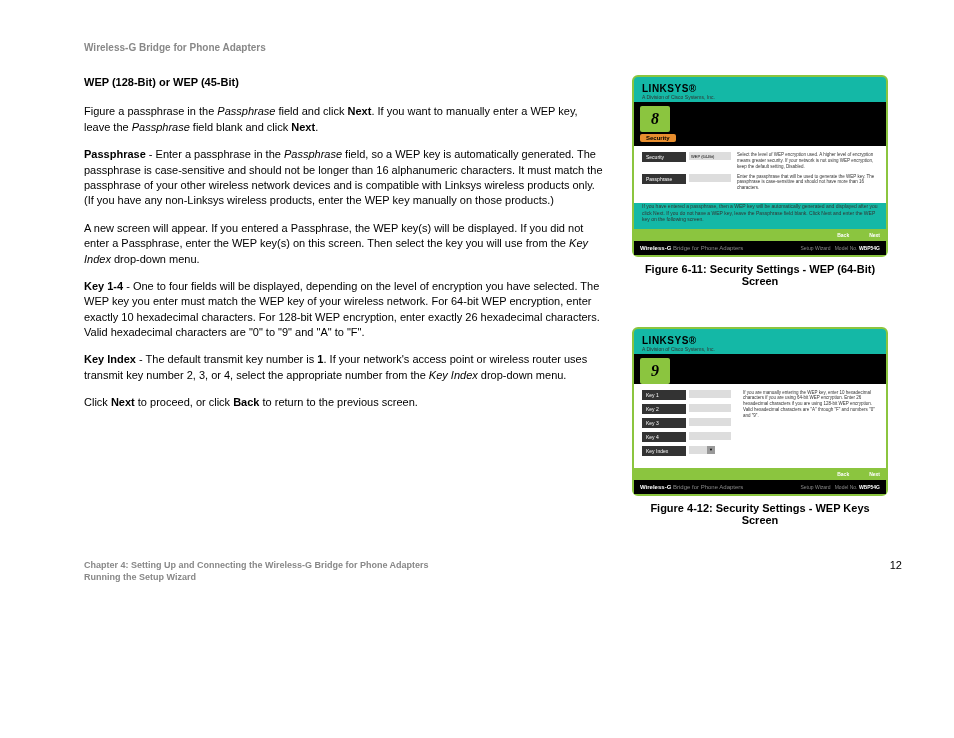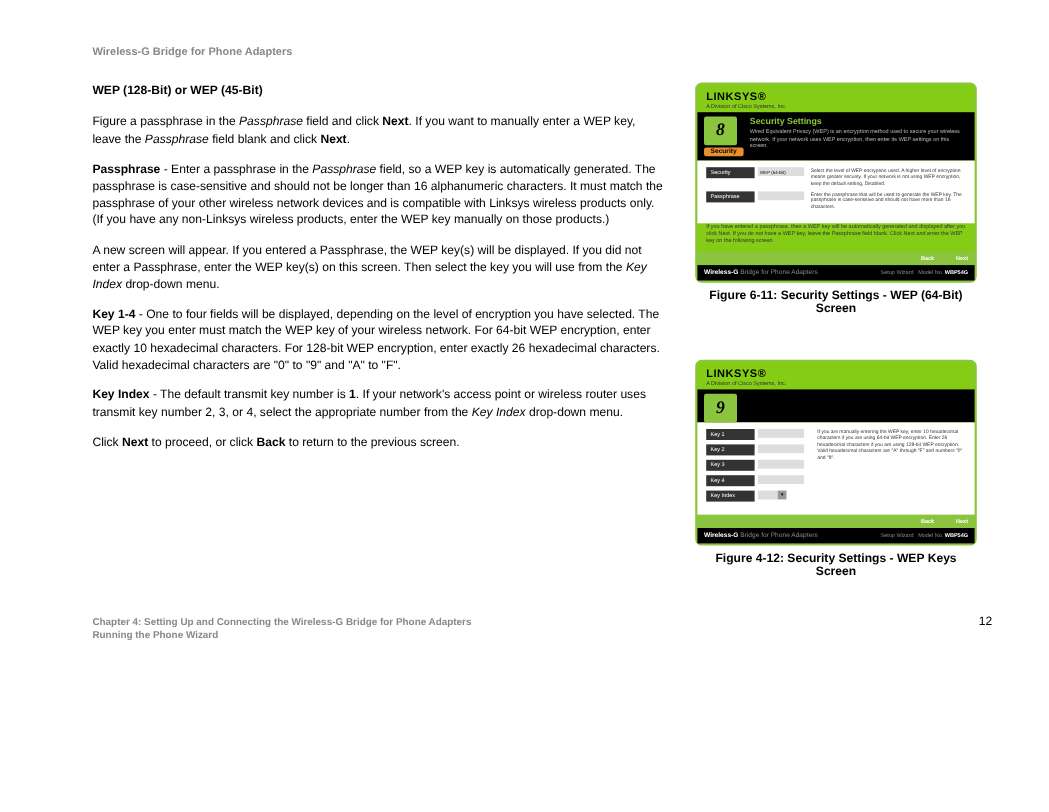--- a/index.html
+++ b/index.html
@@ -7,21 +7,21 @@
 .header-title { font-size:10px; font-weight:bold; color:#888; margin-bottom:22px; }
 .content { display:flex; }
 .left-col { flex:0 0 520px; font-size:11px; line-height:1.4; }
 .left-col h3 { font-size:11px; font-weight:bold; margin:0 0 14px 0; }
 .left-col p { margin:0 0 12px 0; }
 .bold { font-weight:bold; }
 .italic { font-style:italic; }
 .right-col { flex:1; padding-left:28px; }
 .fig { margin-bottom:40px; }
 .fig-caption { font-size:11px; font-weight:bold; text-align:center; margin-top:6px; }
-.screenshot { border:2px solid #8bc53f; border-radius:6px; background:#84cc16; width:252px; }
+.screenshot { border:2px solid #8bc53f; border-radius:6px; background:#14b8a6; width:252px; }
 .ss-head { padding:6px 8px 2px 8px; }
 .logo { font-size:10px; font-weight:bold; letter-spacing:0.5px; }
 .logo-sub { font-size:5px; color:#333; }
 .ss-banner { background:#000; padding:0; display:flex; align-items:flex-start; }
 .step-badge { background:#8bc53f; width:30px; height:26px; display:flex; align-items:center; justify-content:center; font-size:16px; font-weight:bold; font-style:italic; font-family:Georgia,serif; margin:4px 0 0 6px; border-radius:2px; }
 .banner-text { flex:1; padding:4px 6px; }
 .banner-title { color:#8bc53f; font-size:8px; font-weight:bold; margin-bottom:2px; }
 .banner-desc { color:#bbb; font-size:5px; line-height:1.3; }
 .sec-tab { background:#e88e2e; color:#000; font-size:6px; font-weight:bold; padding:1px 6px; border-radius:2px; display:inline-block; margin:2px 0 4px 6px; }
 .ss-body { background:#fff; padding:6px 8px 8px 8px; }
@@ -78,24 +78,20 @@
       <div class="fig">
         <div class="screenshot">
           <div class="ss-head">
             <div class="logo">LINKSYS®</div>
             <div class="logo-sub">A Division of Cisco Systems, Inc.</div>
           </div>
           <div class="ss-banner">
             <div style="display:flex;flex-direction:column;">
               <div class="step-badge">8</div>
               <div class="sec-tab">Security</div>
-            </div>
-            <div class="banner-text">
-              <div class="banner-title">Security Settings</div>
-              <div class="banner-desc">Wired Equivalent Privacy (WEP) is an encryption method used to secure your wireless network. If your network uses WEP encryption, then enter its WEP settings on this screen.</div>
             </div>
           </div>
           <div class="ss-body">
             <div class="field-row">
               <div class="field-label">Security</div>
               <div class="field-input">WEP (64-Bit)</div>
               <div class="field-desc">Select the level of WEP encryption used. A higher level of encryption means greater security. If your network is not using WEP encryption, keep the default setting, Disabled.</div>
             </div>
             <div class="field-row">
               <div class="field-label">Passphrase</div>
@@ -166,17 +162,17 @@
         </div>
         <div class="fig-caption">Figure 4-12: Security Settings - WEP Keys Screen</div>
       </div>
 
     </div>
   </div>
 
   <div class="page-footer">
     <div class="footer-left">
       <div>Chapter 4: Setting Up and Connecting the Wireless-G Bridge for Phone Adapters</div>
-      <div>Running the Phone Wizard</div>
+      <div>Running the Setup Wizard</div>
     </div>
     <div class="footer-right">12</div>
   </div>
 </div>
 
 </body></html>

